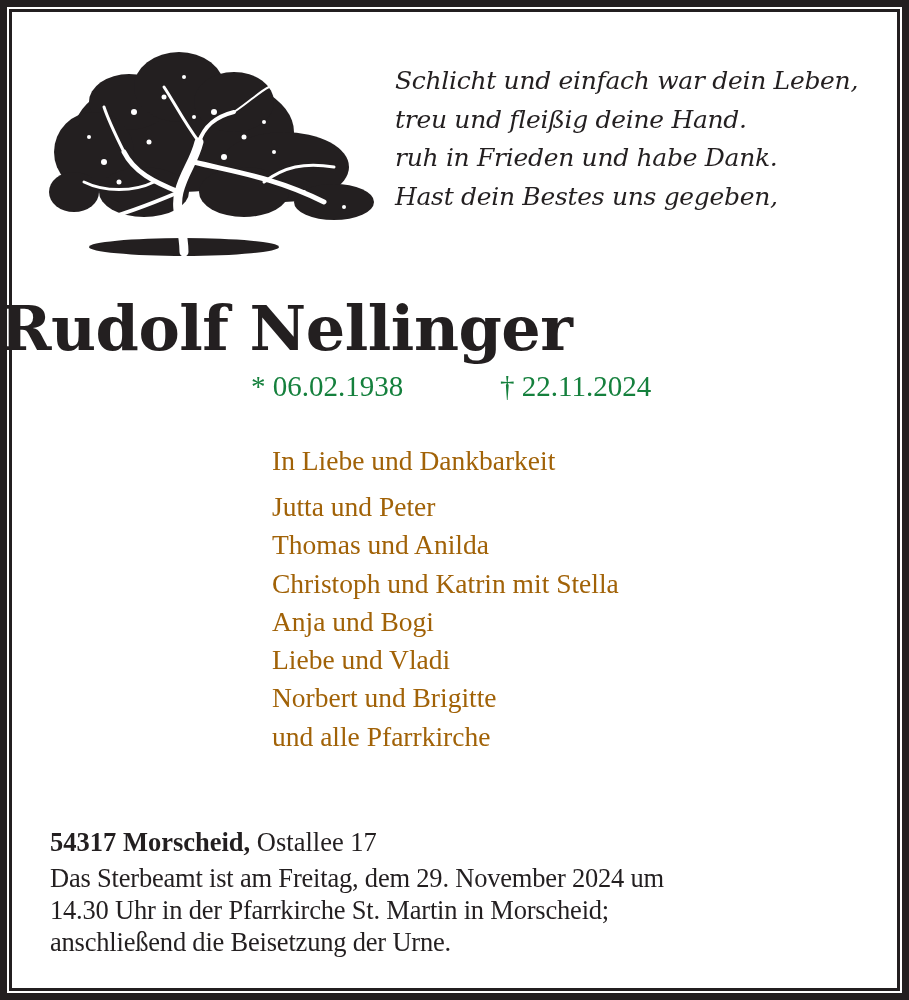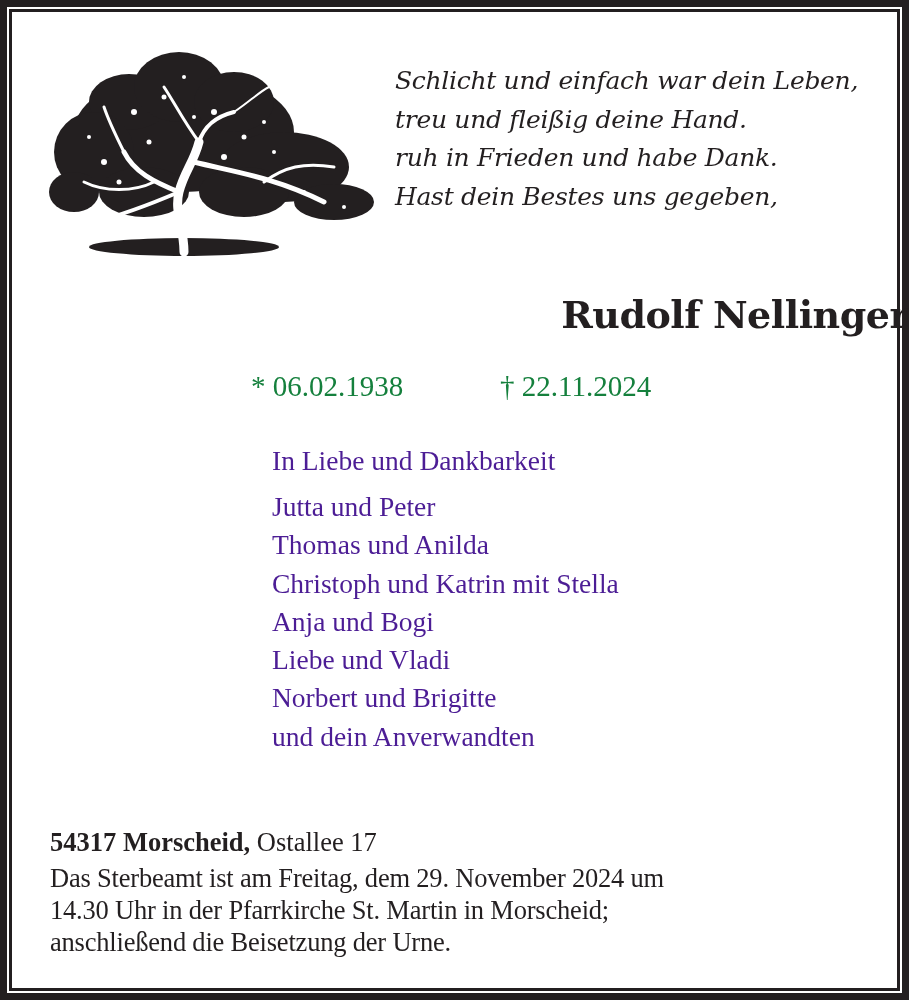--- a/index.html
+++ b/index.html
@@ -16,33 +16,33 @@
       position: absolute; left: 34px; top: 42px; width: 340px; height: 218px;
     }
     .poem {
       position: absolute; left: 395px; top: 62px;
       font-family: "DejaVu Serif", serif; font-style: italic;
       font-size: 25px; line-height: 38.5px; color: #231f20;
       letter-spacing: -0.3px;
     }
     .poem div { white-space: nowrap; }
     .name {
-      position: absolute; left: 0; right: 0; top: 292px; text-align: right;
-      font-family: "DejaVu Serif", serif; font-weight: bold; font-size: 38px;
+      position: absolute; left: 0; right: 0; top: 292px; text-align: left;
+      font-family: "DejaVu Serif", serif; font-weight: bold; font-size: 62px;
       color: #231f20; letter-spacing: -0.5px;
     }
     .dates {
       position: absolute; top: 370px; font-family: "Liberation Serif", serif;
       font-size: 29px; color: #15803d; white-space: nowrap;
     }
     .dates.birth { left: 251px; }
     .dates.death { left: 500px; }
     .family {
       position: absolute; left: 272px; top: 444px;
-      font-family: "Liberation Serif", serif; font-size: 27.5px; color: #4c1d95;
+      font-family: "Liberation Serif", serif; font-size: 27.5px; color: #a16207;
     }
     .family .intro { line-height: 34px; margin-bottom: 10px; white-space: nowrap; }
     .family .member { line-height: 38.3px; white-space: nowrap; }
     .footer {
       position: absolute; left: 50px; top: 826px;
       font-family: "Liberation Serif", serif; font-size: 26.5px; color: #231f20;
       line-height: 32px;
     }
     .footer .addr { white-space: nowrap; margin-bottom: 4px; }
     .footer .addr b { font-weight: bold; }
@@ -116,21 +116,21 @@
 <div class="dates death">† 22.11.2024</div>
 
 <div class="family">
   <div class="intro">In Liebe und Dankbarkeit</div>
   <div class="member">Jutta und Peter</div>
   <div class="member">Thomas und Anilda</div>
   <div class="member">Christoph und Katrin mit Stella</div>
   <div class="member">Anja und Bogi</div>
   <div class="member">Liebe und Vladi</div>
   <div class="member">Norbert und Brigitte</div>
-  <div class="member">und dein Anverwandten</div>
+  <div class="member">und alle Pfarrkirche</div>
 </div>
 
 <div class="footer">
   <div class="addr"><b>54317 Morscheid,</b><span> Ostallee 17</span></div>
   <div class="info">
     <div>Das Sterbeamt ist am Freitag, dem 29. November 2024 um</div>
     <div>14.30 Uhr in der Pfarrkirche St. Martin in Morscheid;</div>
     <div>anschließend die Beisetzung der Urne.</div>
   </div>
 </div>

